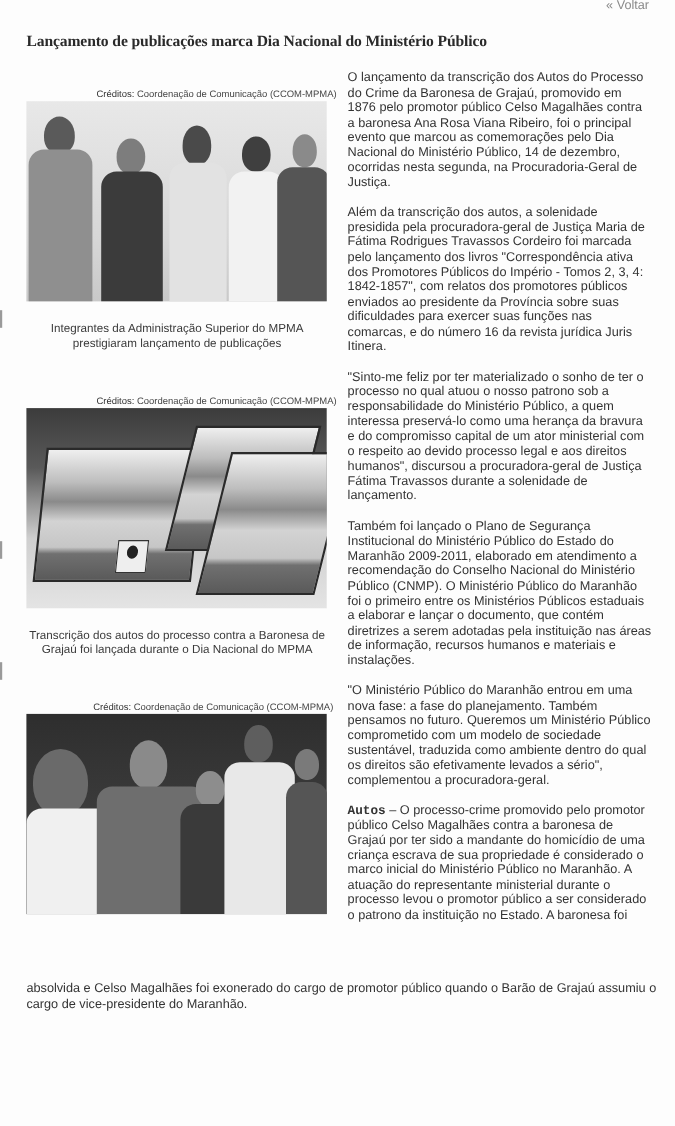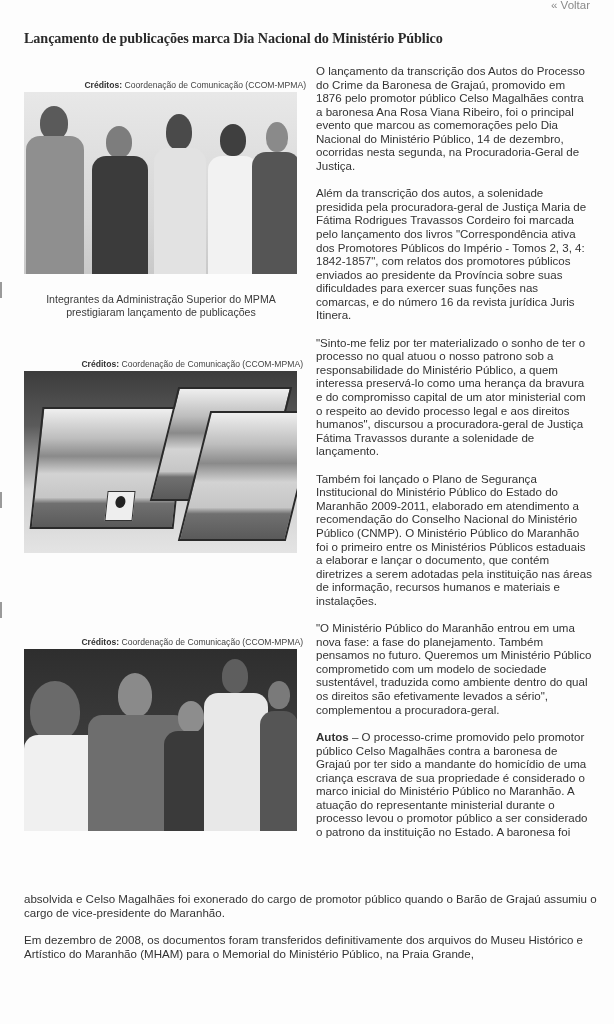--- a/index.html
+++ b/index.html
@@ -15,21 +15,21 @@
   }
   .title {
     position: absolute; left: 24px; top: 30px; margin: 0;
     font-size: 14.2px; font-weight: bold; color: #2a2a2a; letter-spacing: -0.1px; font-family: Liberation Serif, serif;
   }
   .left-col { position: absolute; left: 22px; top: 78px; width: 278px; }
   .credits {
     font-size: 8.6px; color: #444; text-align: right; white-space: nowrap;
     height: 14px; line-height: 14px; margin-right: -6px;
   }
-  .credits b { font-weight: bold; color: #333; }
+  .credits b { font-weight: normal; color: #333; }
   .photo {
     position: relative; width: 273px; height: 182px; margin-left: 2px;
     overflow: hidden; filter: grayscale(1);
   }
   .caption {
     font-size: 10.6px; line-height: 13px; color: #3a3a3a; text-align: center;
     margin-top: 20px;
   }
   .fig1 { position: absolute; top: 0; left: 0; }
   .fig2 { position: absolute; top: 279px; left: 0; }
@@ -56,21 +56,21 @@
   .right-col {
     position: absolute; left: 316px; top: 65px; width: 290px;
     font-size: 11.55px; line-height: 13.55px; color: #333;
   }
   .right-col p { margin: 0 14px 14px 0; }
   .bottom {
     position: absolute; left: 24px; top: 893px; width: 590px;
     font-size: 11.55px; line-height: 13.55px; color: #333;
   }
   .bottom p { margin: 0 0 14px 0; }
-  .autos-lead { font-weight: bold; }
+  .autos-lead { font-weight: bold; font-family: Liberation Mono, monospace; }
   .margin-mark { position: absolute; left: 0; width: 2px; background: #9a9a9a; }
 </style>
 </head>
 <body>
 
 <a class="back-link">« Voltar</a>
 
 <h1 class="title">Lançamento de publicações marca Dia Nacional do Ministério Público</h1>
 
 <div class="margin-mark" style="top:282px;height:16px;"></div>
@@ -115,20 +115,21 @@
       <b>Créditos:</b>
       <span>Coordenação de Comunicação (CCOM-MPMA)</span>
     </div>
     <div class="photo p2" title="Livros da transcrição dos autos sobre a mesa">
       <div class="book" style="left:12px;top:36px;width:140px;height:118px;transform:skewX(-6deg);">
         <div class="portrait" style="left:72px;top:82px;"></div>
       </div>
       <div class="book" style="left:140px;top:16px;width:110px;height:110px;transform:skewX(-14deg);"></div>
       <div class="book" style="left:170px;top:40px;width:104px;height:126px;transform:skewX(-14deg);"></div>
     </div>
+    <div class="caption">Transcrição dos autos do processo contra a Baronesa de Grajaú foi lançada durante o Dia Nacional do MPMA</div>
   </div>
 
   <div class="fig3">
     <div class="credits">
       <b>Créditos:</b>
       <span>Coordenação de Comunicação (CCOM-MPMA)</span>
     </div>
     <div class="photo p3" title="Participantes da Missa em Ação de Graças">
       <div class="person" style="left:0;width:96px;height:150px;">
         <div class="head" style="left:6px;top:0;width:50px;height:60px;background:#6a6a6a;"></div>
@@ -158,14 +159,13 @@
   <p>O lançamento da transcrição dos Autos do Processo do Crime da Baronesa de Grajaú, promovido em 1876 pelo promotor público Celso Magalhães contra a baronesa Ana Rosa Viana Ribeiro, foi o principal evento que marcou as comemorações pelo Dia Nacional do Ministério Público, 14 de dezembro, ocorridas nesta segunda, na Procuradoria-Geral de Justiça.</p>
   <p>Além da transcrição dos autos, a solenidade presidida pela procuradora-geral de Justiça Maria de Fátima Rodrigues Travassos Cordeiro foi marcada pelo lançamento dos livros "Correspondência ativa dos Promotores Públicos do Império - Tomos 2, 3, 4: 1842-1857", com relatos dos promotores públicos enviados ao presidente da Província sobre suas dificuldades para exercer suas funções nas comarcas, e do número 16 da revista jurídica Juris Itinera.</p>
   <p>"Sinto-me feliz por ter materializado o sonho de ter o processo no qual atuou o nosso patrono sob a responsabilidade do Ministério Público, a quem interessa preservá-lo como uma herança da bravura e do compromisso capital de um ator ministerial com o respeito ao devido processo legal e aos direitos humanos", discursou a procuradora-geral de Justiça Fátima Travassos durante a solenidade de lançamento.</p>
   <p>Também foi lançado o Plano de Segurança Institucional do Ministério Público do Estado do Maranhão 2009-2011, elaborado em atendimento a recomendação do Conselho Nacional do Ministério Público (CNMP). O Ministério Público do Maranhão foi o primeiro entre os Ministérios Públicos estaduais a elaborar e lançar o documento, que contém diretrizes a serem adotadas pela instituição nas áreas de informação, recursos humanos e materiais e instalações.</p>
   <p>"O Ministério Público do Maranhão entrou em uma nova fase: a fase do planejamento. Também pensamos no futuro. Queremos um Ministério Público comprometido com um modelo de sociedade sustentável, traduzida como ambiente dentro do qual os direitos são efetivamente levados a sério", complementou a procuradora-geral.</p>
   <p style="margin-bottom:0;"><span class="autos-lead">Autos</span><span> – O processo-crime promovido pelo promotor público Celso Magalhães contra a baronesa de Grajaú por ter sido a mandante do homicídio de uma criança escrava de sua propriedade é considerado o marco inicial do Ministério Público no Maranhão. A atuação do representante ministerial durante o processo levou o promotor público a ser considerado o patrono da instituição no Estado. A baronesa foi</span></p>
 </div>
 
 <div class="bottom">
   <p>absolvida e Celso Magalhães foi exonerado do cargo de promotor público quando o Barão de Grajaú assumiu o cargo de vice-presidente do Maranhão.</p>
-  <p>Em dezembro de 2008, os documentos foram transferidos definitivamente dos arquivos do Museu Histórico e Artístico do Maranhão (MHAM) para o Memorial do Ministério Público, na Praia Grande,</p>
 </div>
 
 </body></html>

